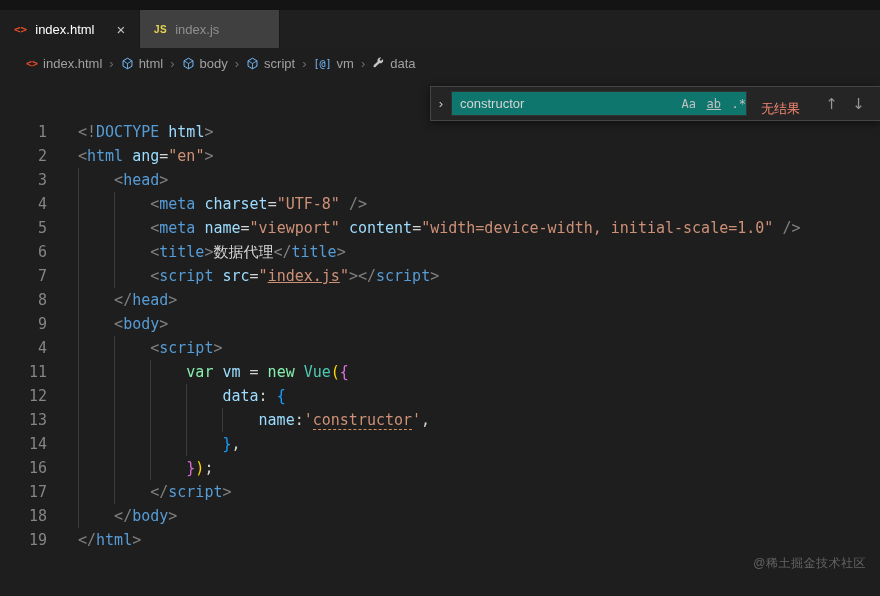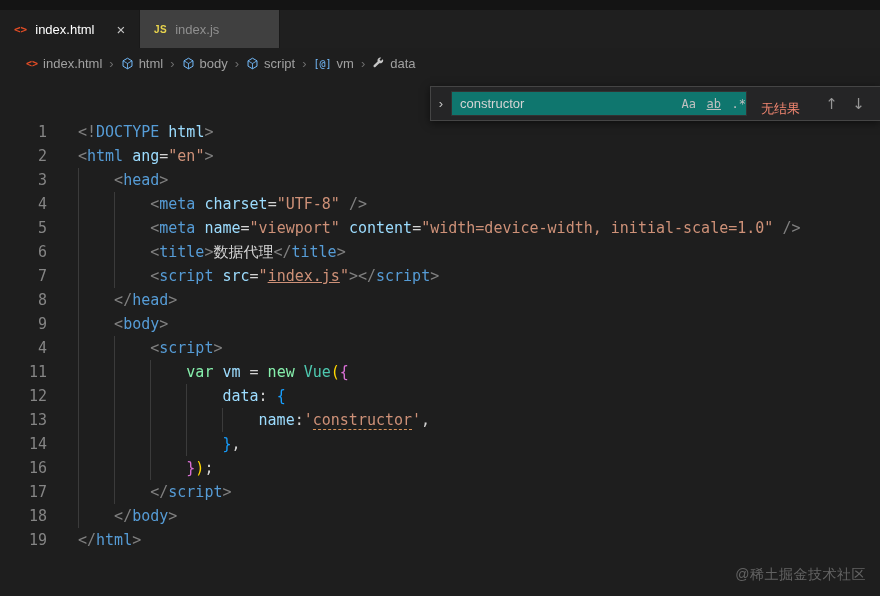--- a/index.html
+++ b/index.html
@@ -81,22 +81,22 @@
   }
   .find-opt.ww { text-decoration:underline; }
   .find-results { color:#f48771; font-size:13px; margin:10px 18px 0 14px; white-space:nowrap; }
   .find-btn {
     background:none; border:none; color:#969696; font-size:15px;
     width:27px; height:26px; cursor:pointer; font-family:"DejaVu Sans",sans-serif;
   }
 
   
   .watermark {
-    position:absolute; right:14px; bottom:12px;
-    color:#9a9a9a; opacity:.55; font-size:14px; letter-spacing:.5px;text-align:right;
+    position:absolute; right:14px; bottom:24px;
+    color:#9a9a9a; opacity:.55; font-size:12px; letter-spacing:.5px;text-align:right;
   }
 </style>
 </head>
 <body>
 
 <div class="titlebar"></div>
 
 <div class="tabbar">
   <div class="tab active">
     <span class="tab-icon-html">&lt;&gt;</span>

